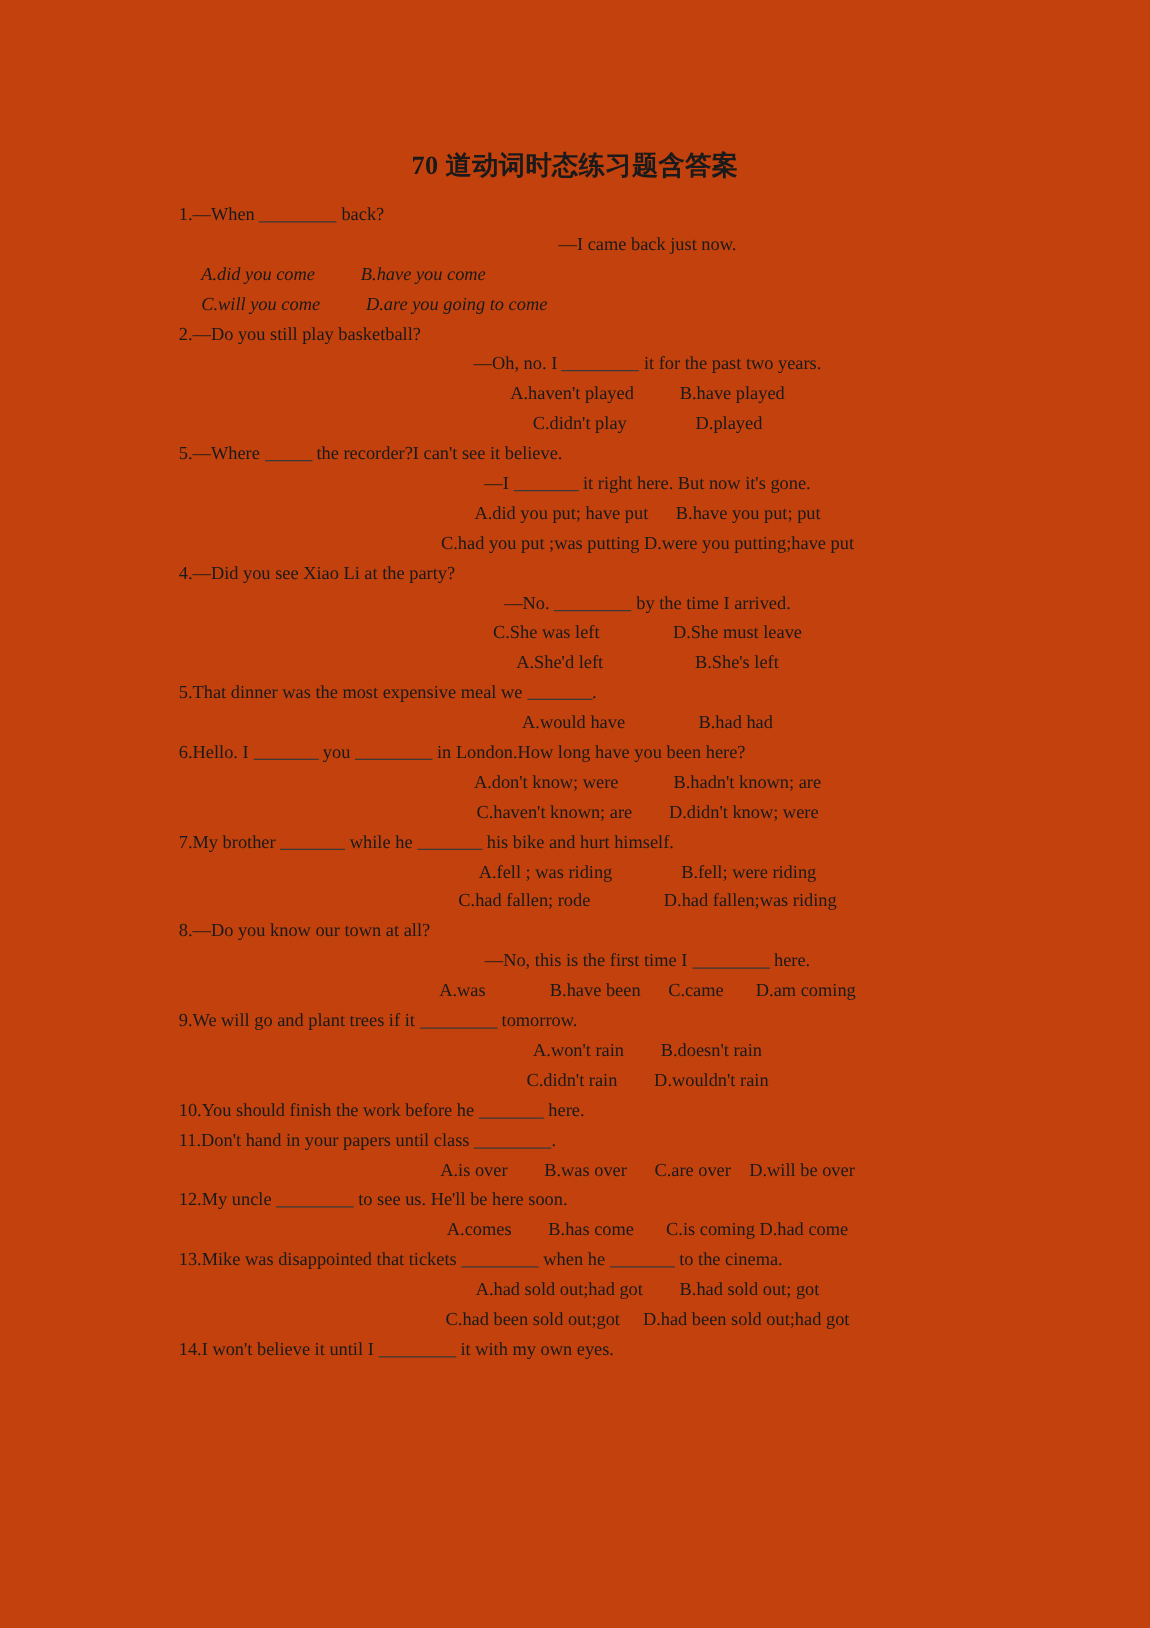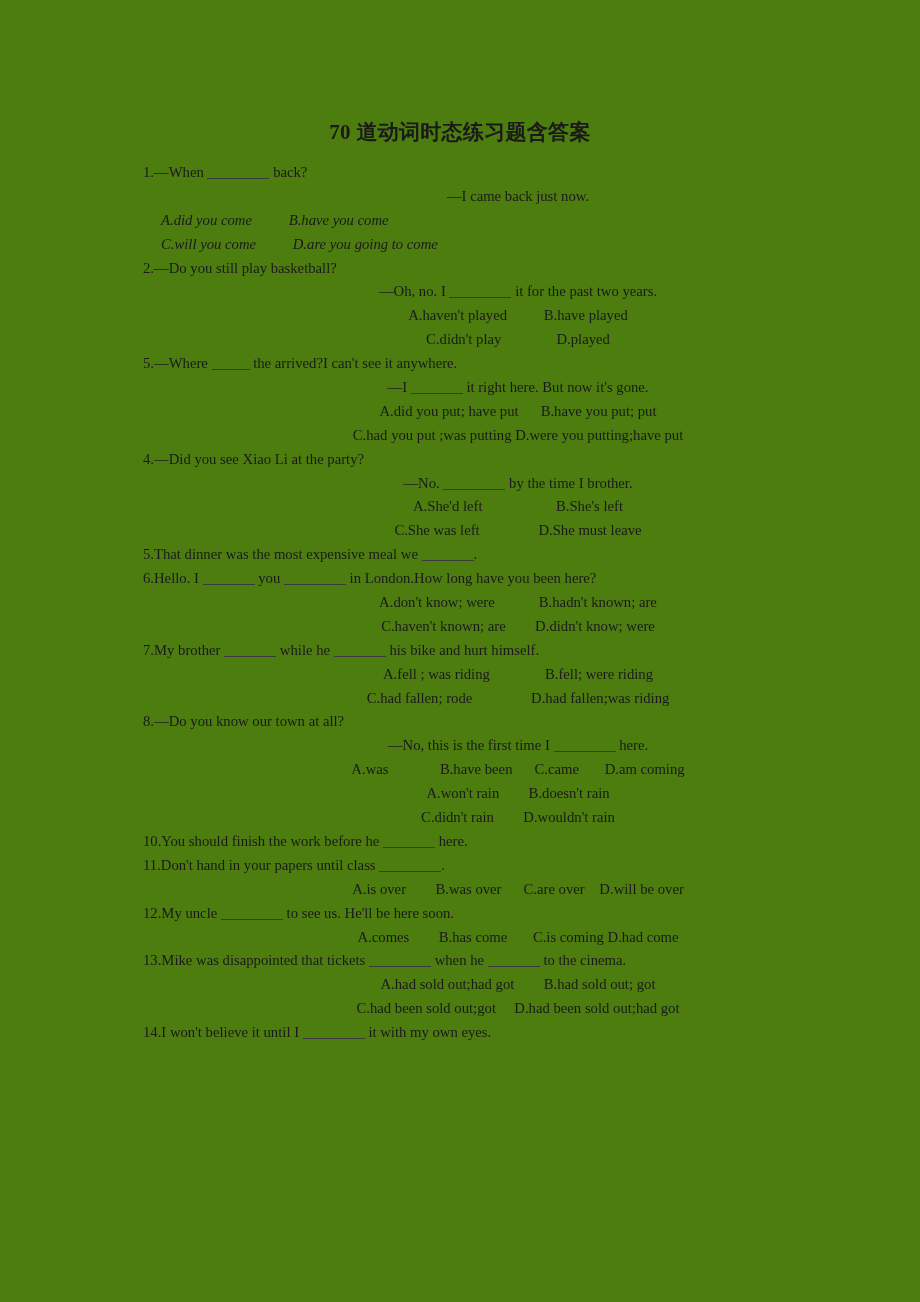--- a/index.html
+++ b/index.html
@@ -14,21 +14,21 @@
     font-family: "Liberation Serif", "DejaVu Serif", serif;
     color: #1a1a1a;
     overflow: hidden;
   }
   #page {
     position: absolute;
     top: 0;
     left: 0;
     width: 920px;
     height: 1302px;
-    background: #4d7c0f;
+    background: #c2410c;
   }
   #doc-title {
     position: absolute;
     top: 118px;
     left: 0;
     width: 920px;
     text-align: center;
     font-size: 21px;
     font-weight: bold;
     letter-spacing: 0.3px;
@@ -68,38 +68,40 @@
   <div id="doc-title">70 道动词时态练习题含答案</div>
   <div id="body-block">
       <div class="ln i0"><span>1.—When </span><span class="blank b-md"></span><span> back?</span></div>
       <div class="ln i1"><span>—I came back just now.</span></div>
       <div class="ln i2"><span>A.did you come          B.have you come</span></div>
       <div class="ln i2"><span>C.will you come          D.are you going to come</span></div>
       <div class="ln i0"><span>2.—Do you still play basketball?</span></div>
       <div class="ln i1"><span>—Oh, no. I </span><span class="blank b-md"></span><span> it for the past two years.</span></div>
       <div class="ln i1"><span>A.haven't played          B.have played</span></div>
       <div class="ln i1"><span>C.didn't play               D.played</span></div>
-      <div class="ln i0"><span>5.—Where </span><span class="blank b-xs"></span><span> the arrived?I can't see it anywhere.</span></div>
+      <div class="ln i0"><span>5.—Where </span><span class="blank b-xs"></span><span> the recorder?I can't see it believe.</span></div>
       <div class="ln i1"><span>—I </span><span class="blank b-sm"></span><span> it right here. But now it's gone.</span></div>
       <div class="ln i1"><span>A.did you put; have put      B.have you put; put</span></div>
       <div class="ln i1"><span>C.had you put ;was putting D.were you putting;have put</span></div>
       <div class="ln i0"><span>4.—Did you see Xiao Li at the party?</span></div>
-      <div class="ln i1"><span>—No. </span><span class="blank b-md"></span><span> by the time I brother.</span></div>
+      <div class="ln i1"><span>—No. </span><span class="blank b-md"></span><span> by the time I arrived.</span></div>
+      <div class="ln i1"><span>C.She was left                D.She must leave</span></div>
       <div class="ln i1"><span>A.She'd left                    B.She's left</span></div>
-      <div class="ln i1"><span>C.She was left                D.She must leave</span></div>
       <div class="ln i0"><span>5.That dinner was the most expensive meal we </span><span class="blank b-sm"></span><span>.</span></div>
+      <div class="ln i1"><span>A.would have                B.had had</span></div>
       <div class="ln i0"><span>6.Hello. I </span><span class="blank b-sm"></span><span> you </span><span class="blank b-md"></span><span> in London.How long have you been here?</span></div>
       <div class="ln i1"><span>A.don't know; were            B.hadn't known; are</span></div>
       <div class="ln i1"><span>C.haven't known; are        D.didn't know; were</span></div>
       <div class="ln i0"><span>7.My brother </span><span class="blank b-sm"></span><span> while he </span><span class="blank b-sm"></span><span> his bike and hurt himself.</span></div>
       <div class="ln i1"><span>A.fell ; was riding               B.fell; were riding</span></div>
       <div class="ln i1"><span>C.had fallen; rode                D.had fallen;was riding</span></div>
       <div class="ln i0"><span>8.—Do you know our town at all?</span></div>
       <div class="ln i1"><span>—No, this is the first time I </span><span class="blank b-md"></span><span> here.</span></div>
       <div class="ln i1"><span>A.was              B.have been      C.came       D.am coming</span></div>
+      <div class="ln i0"><span>9.We will go and plant trees if it </span><span class="blank b-md"></span><span> tomorrow.</span></div>
       <div class="ln i1"><span>A.won't rain        B.doesn't rain</span></div>
       <div class="ln i1"><span>C.didn't rain        D.wouldn't rain</span></div>
       <div class="ln i0"><span>10.You should finish the work before he </span><span class="blank b-sm"></span><span> here.</span></div>
       <div class="ln i0"><span>11.Don't hand in your papers until class </span><span class="blank b-md"></span><span>.</span></div>
       <div class="ln i1"><span>A.is over        B.was over      C.are over    D.will be over</span></div>
       <div class="ln i0"><span>12.My uncle </span><span class="blank b-md"></span><span> to see us. He'll be here soon.</span></div>
       <div class="ln i1"><span>A.comes        B.has come       C.is coming D.had come</span></div>
       <div class="ln i0"><span>13.Mike was disappointed that tickets </span><span class="blank b-md"></span><span> when he </span><span class="blank b-sm"></span><span> to the cinema.</span></div>
       <div class="ln i1"><span>A.had sold out;had got        B.had sold out; got</span></div>
       <div class="ln i1"><span>C.had been sold out;got     D.had been sold out;had got</span></div>

